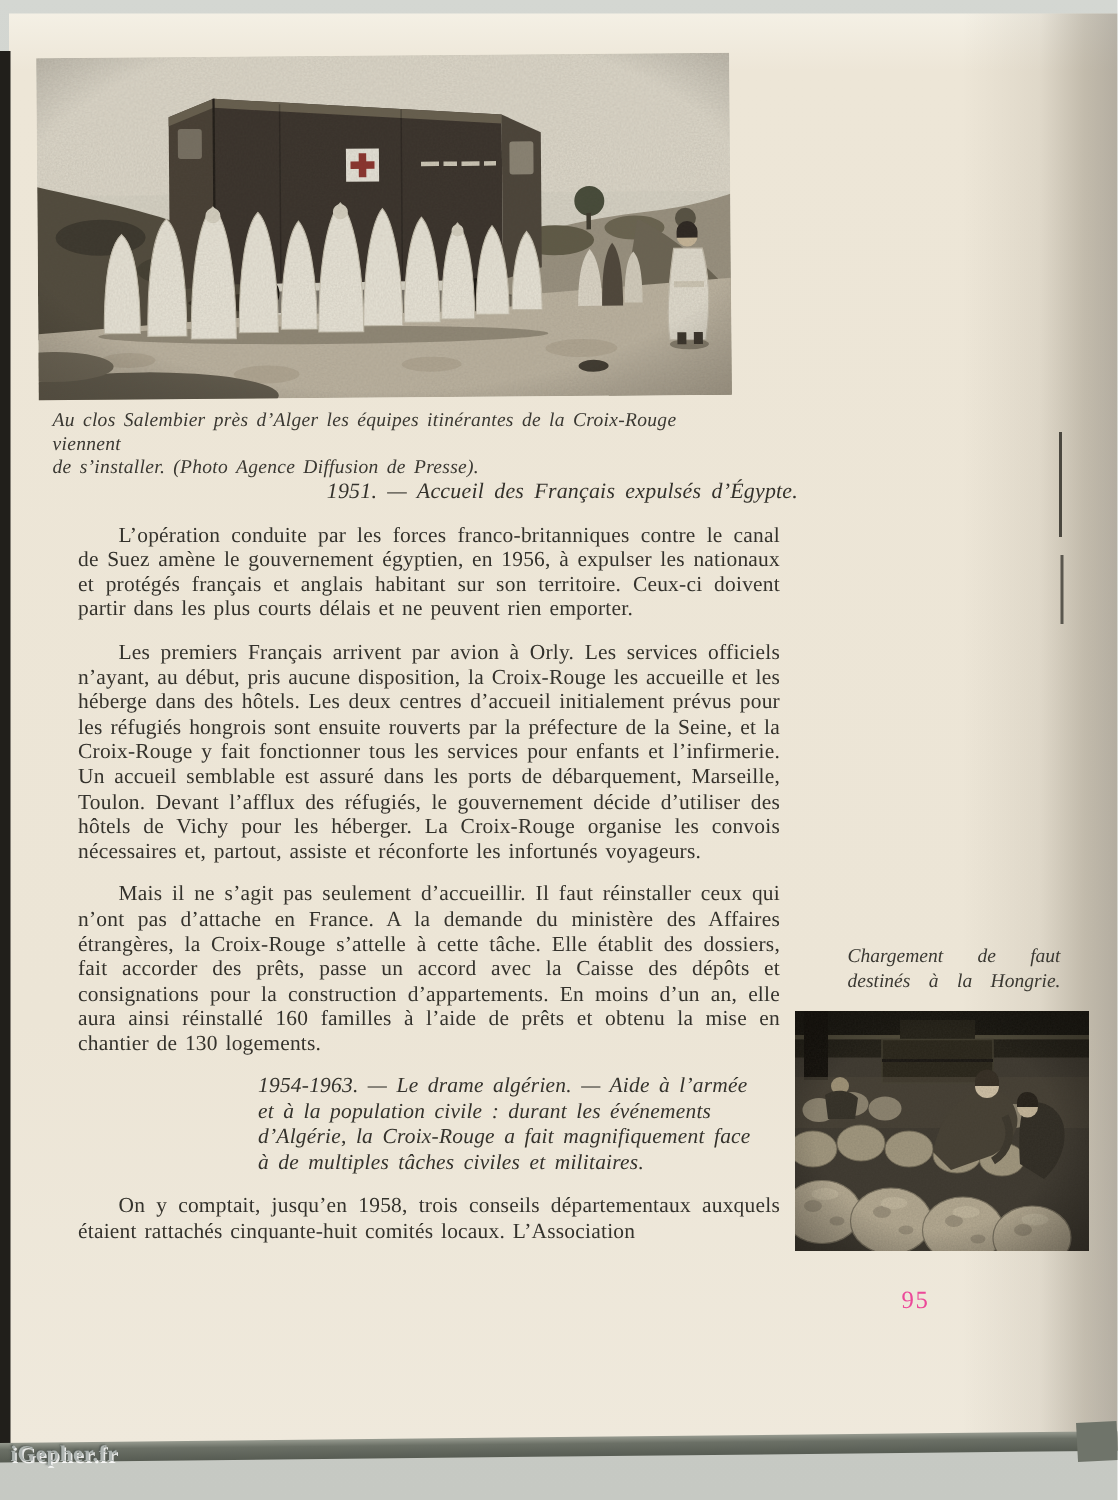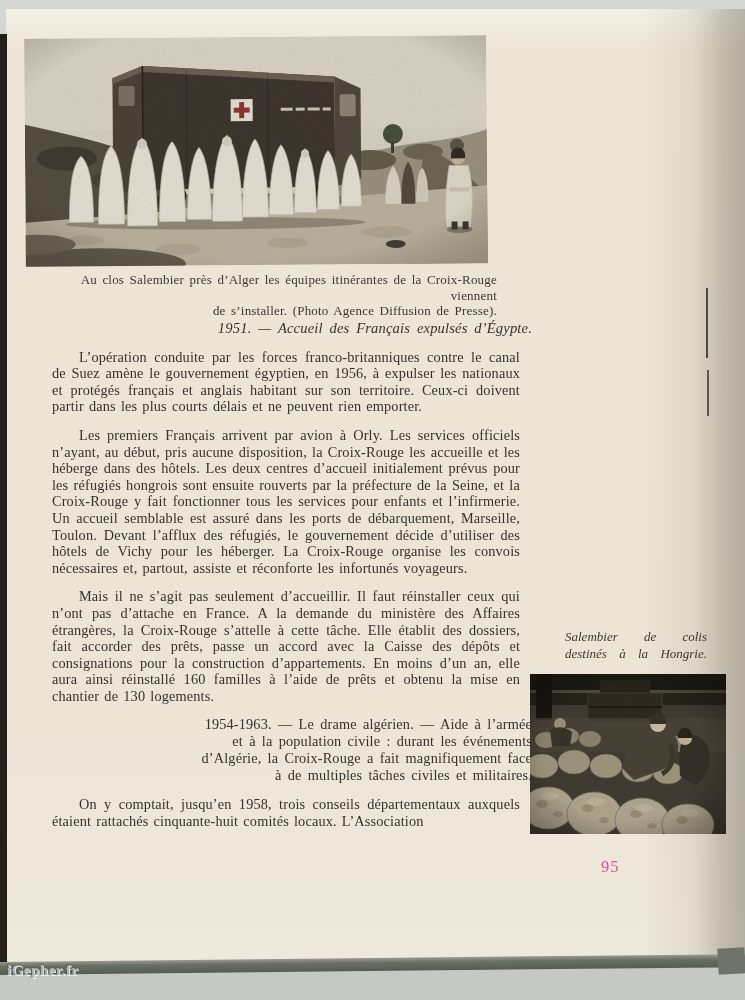--- a/index.html
+++ b/index.html
@@ -24,30 +24,30 @@
   .gutter-line-a{position:absolute;left:706px;top:288px;width:2px;height:70px;background:#4a473f;}
   .gutter-line-b{position:absolute;left:707px;top:370px;width:2px;height:46px;background:#5a574e;}
   .watermark{
     position:absolute;left:7px;top:962px;font-size:15px;font-weight:700;letter-spacing:.5px;
     color:#aeb4b1;text-shadow:1px 1px 0 rgba(255,255,255,.85),-1px -1px 1px rgba(70,76,72,.55);text-align:center;
   }
   .photo1{position:absolute;left:25px;top:37px;width:462px;height:228px;transform:rotate(-0.45deg);overflow:hidden;}
   .photo2{position:absolute;left:530px;top:674px;width:196px;height:160px;overflow:hidden;}
   .photo1 svg,.photo2 svg{display:block;}
   .caption1{
-    position:absolute;left:35px;top:272px;width:462px;text-align:right;
-    font-size:13px;line-height:15.5px;color:#3a3832;letter-spacing:.2px;word-spacing:2px;
+    position:absolute;left:35px;top:272px;width:462px;text-align:left;
+    font-style:italic;font-size:13px;line-height:15.5px;color:#3a3832;letter-spacing:.2px;word-spacing:2px;
   }
   .textcol{
     position:absolute;left:40px;top:320px;width:492px;color:#34322c;
     font-size:14.3px;line-height:16.6px;text-align:justify;letter-spacing:.15px;word-spacing:1.4px;
   }
   .h1{font-style:italic;font-size:14.6px;text-align:right;margin:0 0 9px 0;word-spacing:3px;}
   .para{margin:12px;text-indent:27px;}
-  .h2{margin:11px 0 9px 132px;width:360px;text-align:right;line-height:17px;word-spacing:2.5px;}
+  .h2{font-style:italic;margin:11px 0 9px 132px;width:360px;text-align:left;line-height:17px;word-spacing:2.5px;}
   .caption2{
     position:absolute;left:565px;top:629px;width:142px;
     font-style:italic;font-size:13px;line-height:16.5px;color:#3a3832;
   }
   .caption2 .jline{text-align:justify;text-align-last:justify;}
   .pagenum{position:absolute;left:601px;top:857px;font-size:16.5px;letter-spacing:1px;color:#ec4899;}
 </style>
 </head>
 <body>
 
@@ -162,21 +162,21 @@
   <div class="h2">
     <div>1954-1963. — Le drame algérien. — Aide à l’armée</div>
     <div>et à la population civile : durant les événements</div>
     <div>d’Algérie, la Croix-Rouge a fait magnifiquement face</div>
     <div>à de multiples tâches civiles et militaires.</div>
   </div>
   <p class="para">On y comptait, jusqu’en 1958, trois conseils départementaux auxquels étaient rattachés cinquante-huit comités locaux. L’Association</p>
 </div>
 
 <div class="caption2">
-  <div class="jline">Salembier de colis</div>
+  <div class="jline">Chargement de faut</div>
   <div class="jline">destinés à la Hongrie.</div>
 </div>
 
 <div class="photo2">
   <svg width="196" height="160" viewBox="0 0 196 160" preserveAspectRatio="none">
     <defs>
       <filter id="grain2" x="0" y="0" width="100%" height="100%">
         <feTurbulence type="fractalNoise" baseFrequency="0.9" numOctaves="2" stitchTiles="stitch"></feTurbulence>
         <feColorMatrix type="matrix" values="0 0 0 0 0.1  0 0 0 0 0.09 0 0 0 0 0.07 0 0 0 0.4 0"></feColorMatrix>
       </filter>

